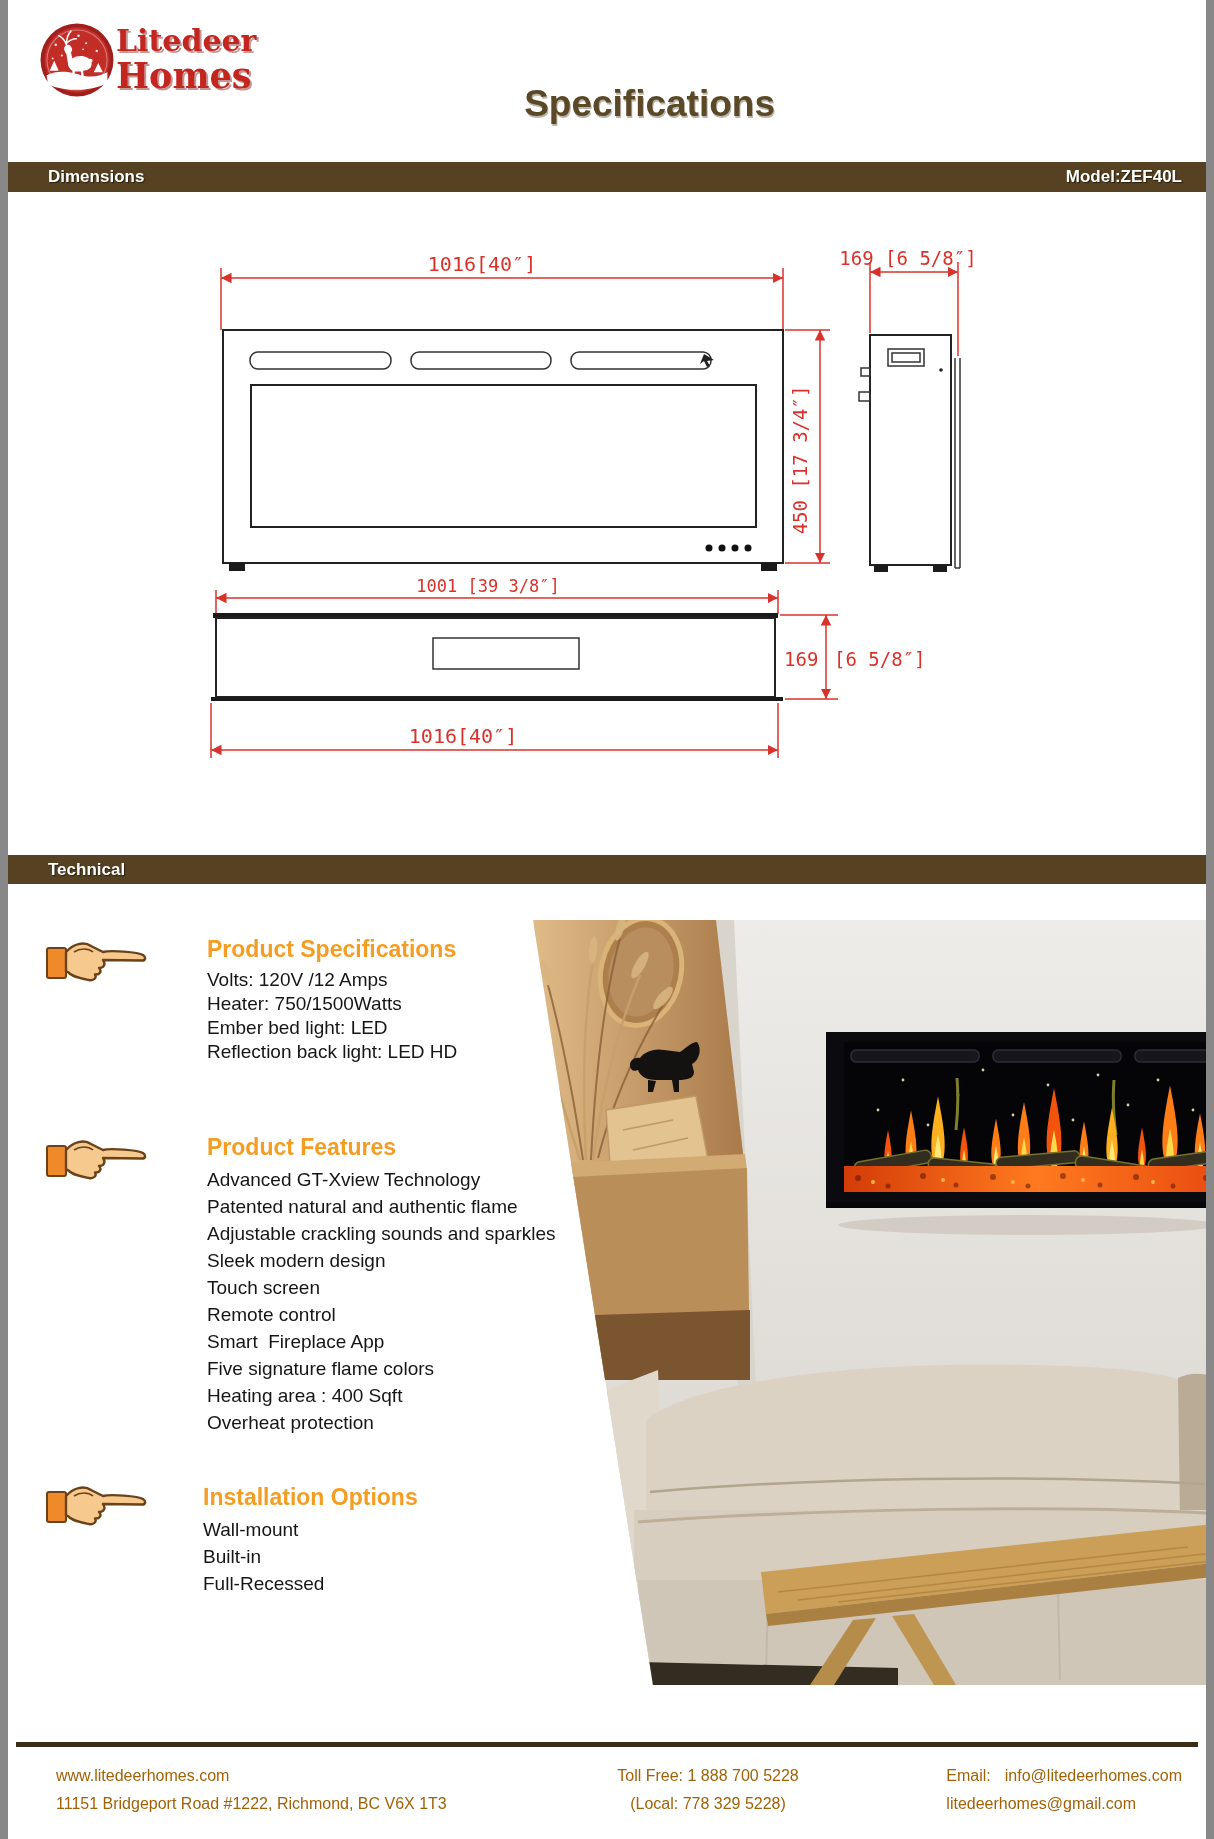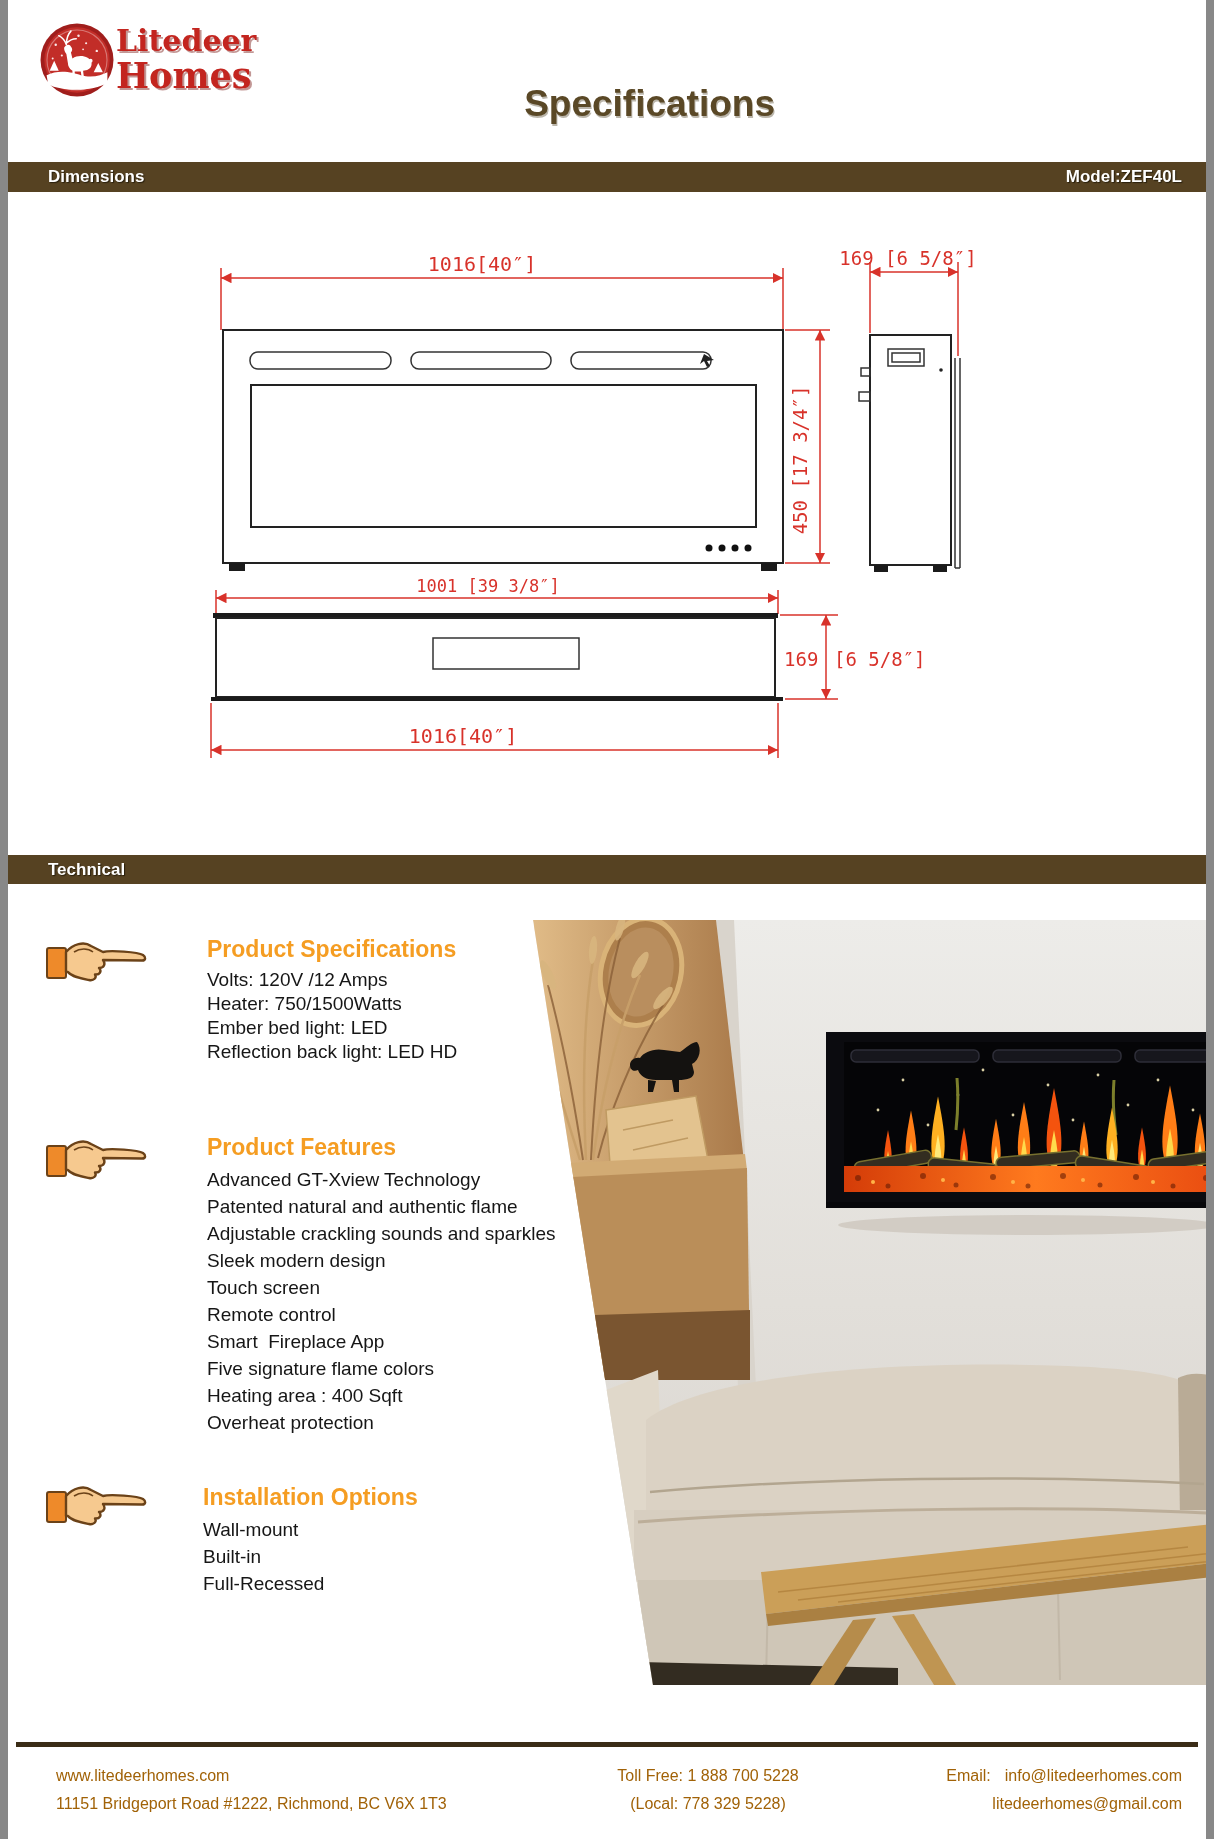--- a/index.html
+++ b/index.html
@@ -44,21 +44,21 @@
   .section{position:absolute;left:172px;width:420px;margin-left:27px;}
   .section h2{margin:0 0 5px 0;font-size:23px;color:var(--accent_orange);}
   .item{font-size:19px;color:var(--text_dark);white-space:pre-wrap;}
   .lh24 .item{line-height:24px;}
   .lh27 .item{line-height:27px;}
   
   .footer-divider{position:absolute;left:8px;right:8px;top:1742px;height:5px;background:#3b2d17;}
   .footer{position:absolute;top:1762px;font-size:16px;color:#a16207;line-height:28px;}
   .footer-left{left:48px;}
   .footer-center{left:540px;width:320px;text-align:center;}
-  .footer-right{right:24px;text-align:right;}
+  .footer-right{right:24px;text-align:left;}
   .email-label{margin-right:14px;}
 </style>
 </head>
 <body>
 
 <div class="page">
 
   <svg class="logo-badge" viewBox="0 0 100 100">
     <circle cx="50" cy="50" r="48" fill="#a01e1c"></circle>
     <circle cx="50" cy="50" r="43" fill="#c22d28"></circle>

